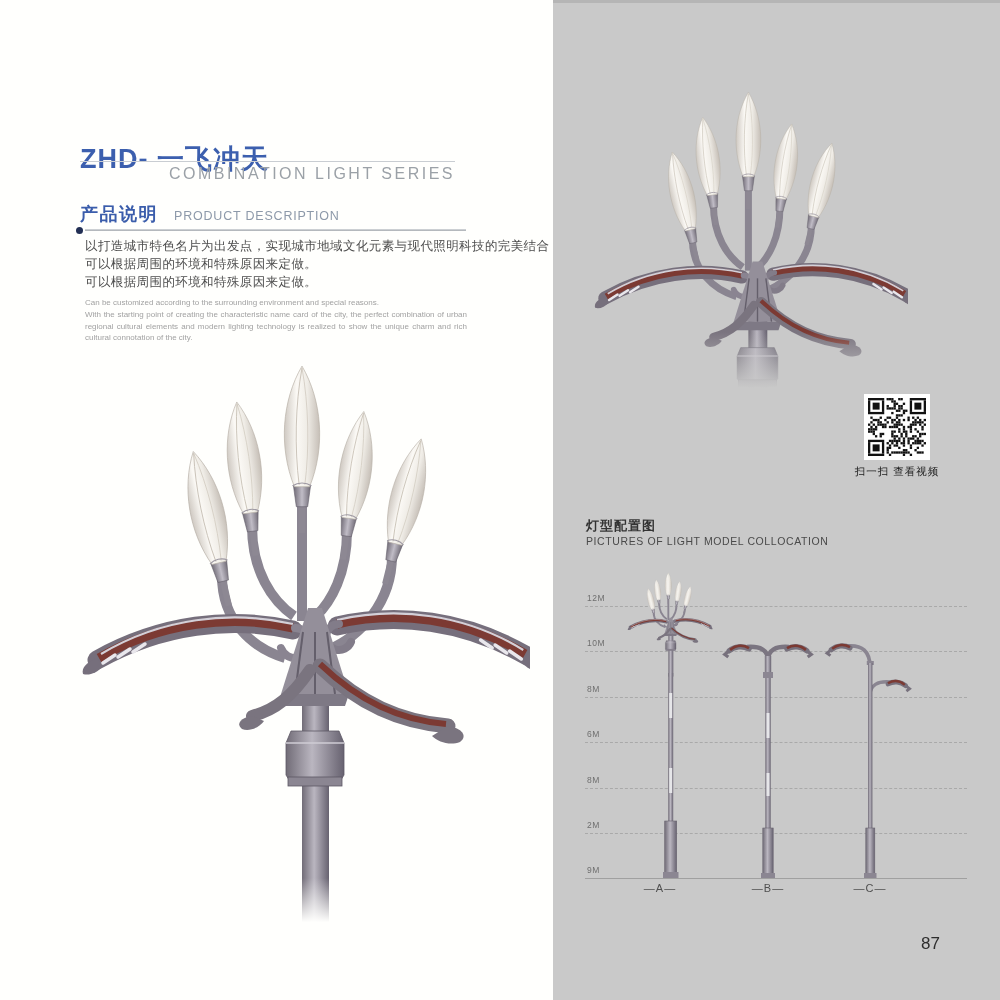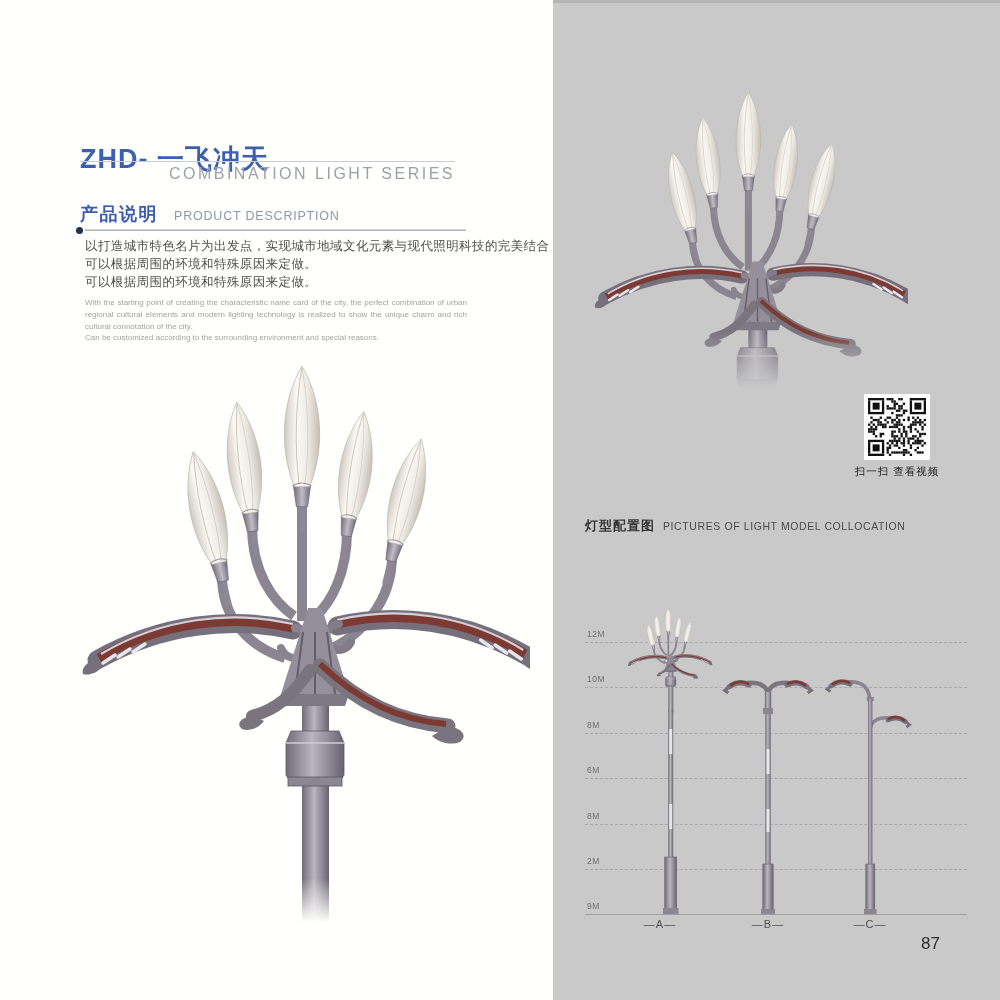--- a/index.html
+++ b/index.html
@@ -30,24 +30,24 @@
   .right-panel{position:absolute;left:553px;top:0;width:525px;height:1000px;
                background:#c9c9c9;overflow:hidden;}
   .top-strip{position:absolute;left:0;top:0;width:100%;height:3px;background:#b5b5b5;}
   .top-image{position:absolute;left:0;top:0;width:447px;height:402px;overflow:hidden;}
   .top-image svg{position:absolute;left:5px;top:92px;}
   .fade-gray{position:absolute;left:0;bottom:0;width:100%;height:70px;
              background:linear-gradient(rgba(201,201,201,0),#c9c9c9 80%);}
   .qr-block{position:absolute;left:296px;top:394px;width:96px;text-align:center;}
   .qr-code{width:66px;height:66px;background:#fff;margin:0 auto;padding:4px;box-sizing:border-box;}
   .qr-caption{margin-top:5px;font-size:10.5px;color:#1d1d1d;letter-spacing:1px;white-space:nowrap;}
-  .colloc-head{position:absolute;left:32px;top:517px;display:flex;align-items:baseline;}
+  .colloc-head{position:absolute;left:32px;top:517px;display:flex;align-items:baseline;flex-direction:column;}
   .colloc-head .zh{font-size:13px;font-weight:bold;color:#333;letter-spacing:1px;}
-  .colloc-head .en{font-size:10.5px;color:#4a4a4a;letter-spacing:0.6px;margin-left:8px;}
-  .chart{position:absolute;left:32px;top:588px;width:382px;height:305px;margin-top:36px;}
+  .colloc-head .en{font-size:10.5px;color:#4a4a4a;letter-spacing:0.6px;margin-left:1px;}
+  .chart{position:absolute;left:32px;top:588px;width:382px;height:305px;}
   .grid-row{position:absolute;left:0;width:100%;height:0;border-top:1px dashed #a9a9a9;}
   .grid-row.solid{border-top:1px solid #a0a0a0;}
   .tick{position:absolute;left:2px;font-size:8.5px;color:#6f6f6f;letter-spacing:0.5px;}
   .pole{position:absolute;}
   .pole-label{position:absolute;top:294px;width:70px;text-align:center;
               font-size:11px;color:#4f4f4f;letter-spacing:1px;}
   .page-number{position:absolute;left:368px;top:934px;font-size:17px;color:#2e2e2e;text-align:right;}
 </style>
 </head>
 <body>
@@ -161,22 +161,22 @@
     <span class="dot"></span>
     <span class="line"></span>
   </div>
 
   <div class="body-zh">
     <div>以打造城市特色名片为出发点，实现城市地域文化元素与现代照明科技的完美结合，</div>
     <div>可以根据周围的环境和特殊原因来定做。</div>
     <div>可以根据周围的环境和特殊原因来定做。</div>
   </div>
   <div class="body-en">
+    <p>Can be customized according to the surrounding environment and special reasons.</p>
     <p>With the starting point of creating the characteristic name card of the city, the perfect combination of urban regional cultural elements and modern lighting technology is realized to show the unique charm and rich cultural connotation of the city.</p>
-    <p>Can be customized according to the surrounding environment and special reasons.</p>
   </div>
 
   <div class="main-image">
     <svg width="500" height="564" viewBox="0 0 500 564">
       <use href="#lampFull"></use>
     </svg>
     <div class="fade-white"></div>
   </div>
 
   <div class="right-panel">

